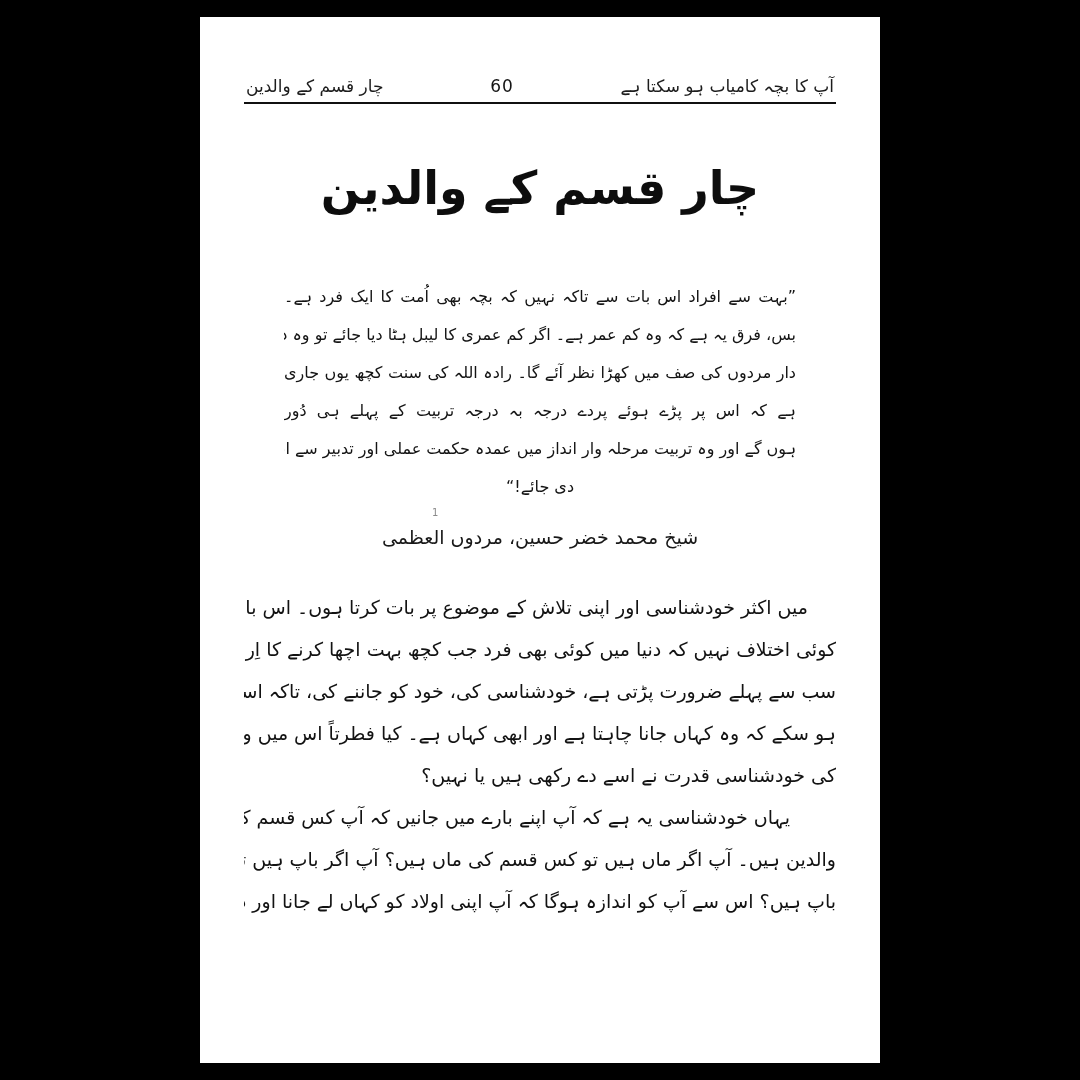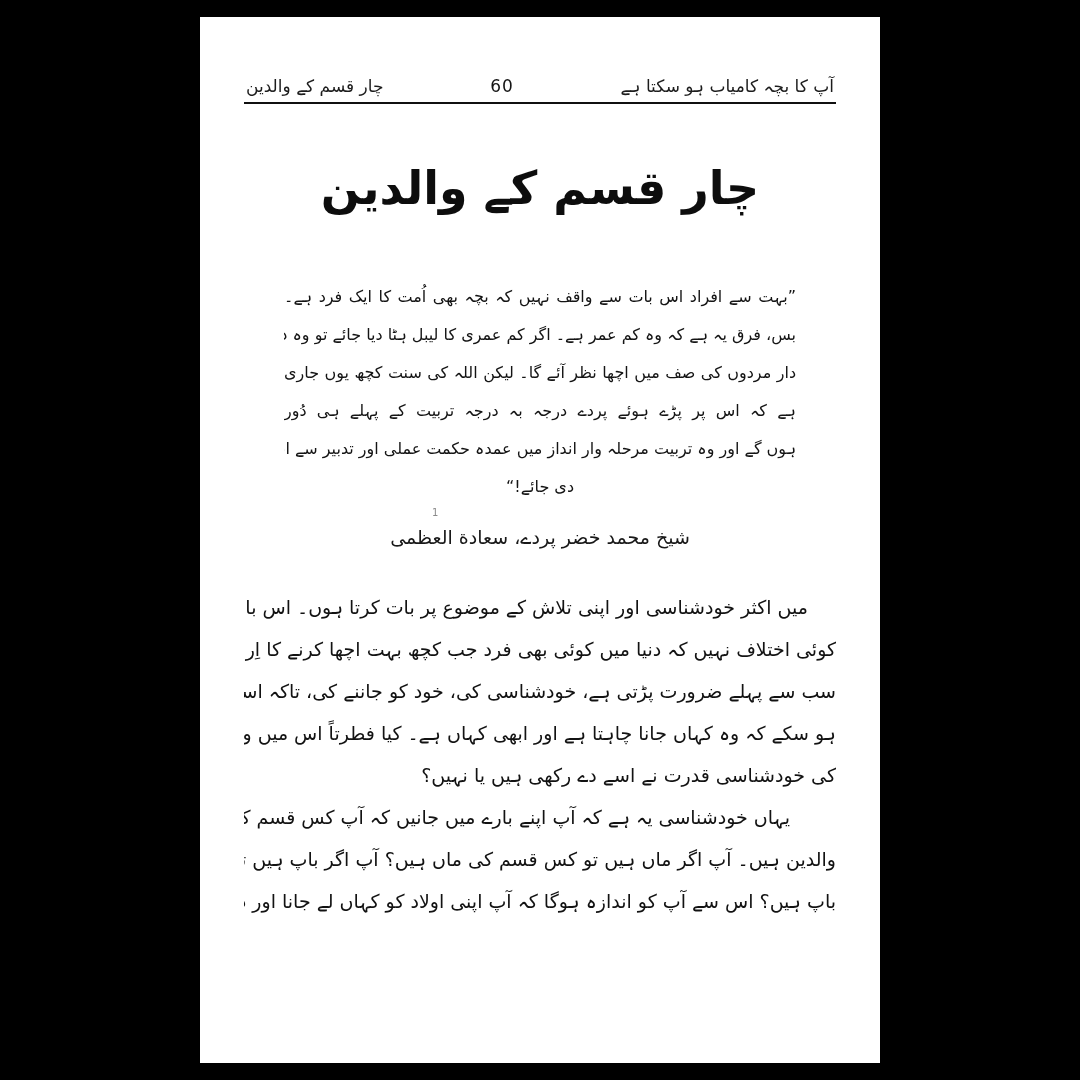--- a/index.html
+++ b/index.html
@@ -95,31 +95,31 @@
 
       <div class="running-head">
         <span class="side">آپ کا بچہ کامیاب ہو سکتا ہے</span>
         <span class="page-number">60</span>
         <span class="side">چار قسم کے والدین</span>
       </div>
 
       <h1 class="chapter-title">چار قسم کے والدین</h1>
 
       <div class="quote">
-        <div class="line">”بہت سے افراد اس بات سے واقف نہیں کہ بچہ بھی اُمت کا ایک فرد ہے۔</div>
+        <div class="line">”بہت سے افراد اس بات سے تاکہ نہیں کہ بچہ بھی اُمت کا ایک فرد ہے۔</div>
         <div class="line">بس، فرق یہ ہے کہ وہ کم عمر ہے۔ اگر کم عمری کا لیبل ہٹا دیا جائے تو وہ ذمہ</div>
-        <div class="line">دار مردوں کی صف میں اچھا نظر آئے گا۔ لیکن اللہ کی سنت کچھ یوں جاری</div>
+        <div class="line">دار مردوں کی صف میں کھڑا نظر آئے گا۔ رادہ اللہ کی سنت کچھ یوں جاری</div>
         <div class="line">ہے کہ اس پر پڑے ہوئے پردے درجہ بہ درجہ تربیت کے پہلے ہی دُور</div>
         <div class="line">ہوں گے اور وہ تربیت مرحلہ وار انداز میں عمدہ حکمت عملی اور تدبیر سے انجام</div>
         <div class="line centered">دی جائے!“</div>
       </div>
 
       <span class="footnote-marker">1</span>
 
-      <div class="attribution">شیخ محمد خضر پردے، سعادة العظمی</div>
+      <div class="attribution">شیخ محمد خضر حسین، مردوں العظمی</div>
 
       <div class="body-text">
         <div class="para">
           <div class="line first">میں اکثر خودشناسی اور اپنی تلاش کے موضوع پر بات کرتا ہوں۔ اس بات پر</div>
           <div class="line">کوئی اختلاف نہیں کہ دنیا میں کوئی بھی فرد جب کچھ بہت اچھا کرنے کا اِرادہ کرتا ہے تو</div>
           <div class="line">سب سے پہلے ضرورت پڑتی ہے، خودشناسی کی، خود کو جاننے کی، تاکہ اسے یہ ادراک</div>
           <div class="line">ہو سکے کہ وہ کہاں جانا چاہتا ہے اور ابھی کہاں ہے۔ کیا فطرتاً اس میں وہاں تک جانے</div>
           <div class="line last">کی خودشناسی قدرت نے اسے دے رکھی ہیں یا نہیں؟</div>
         </div>
         <div class="para">

